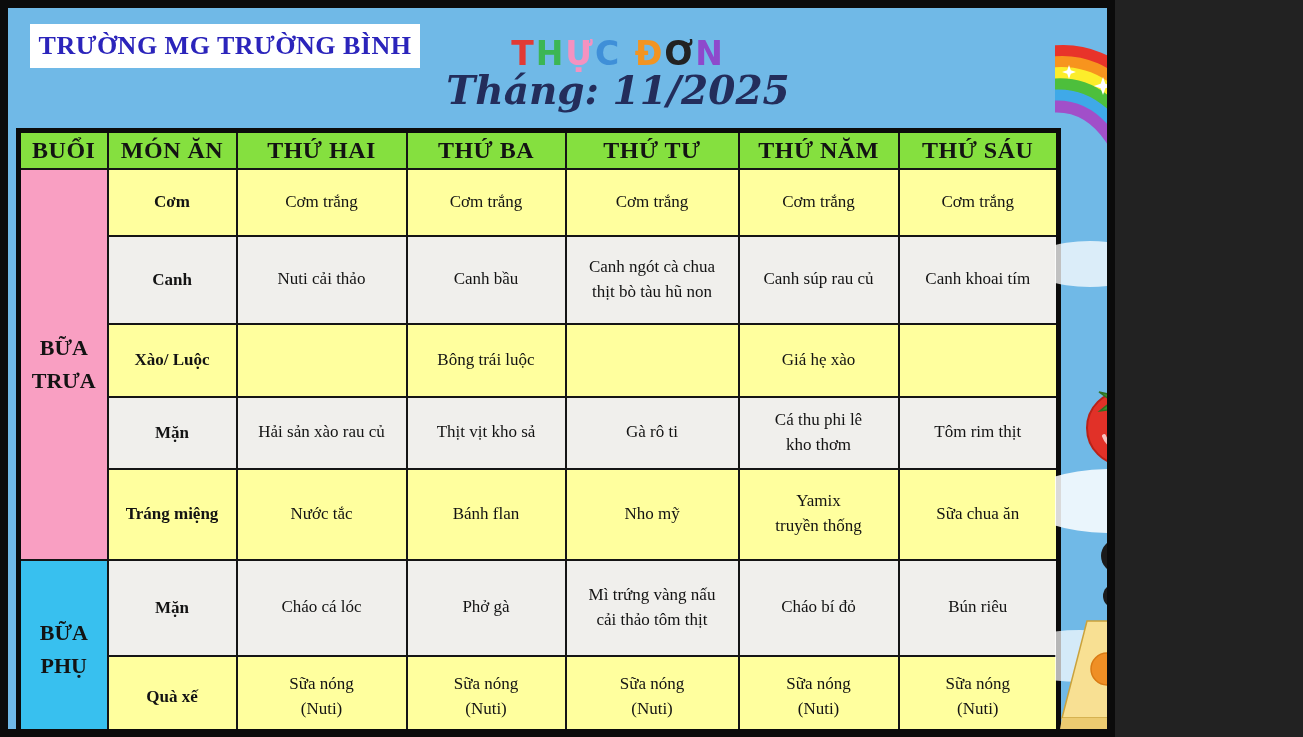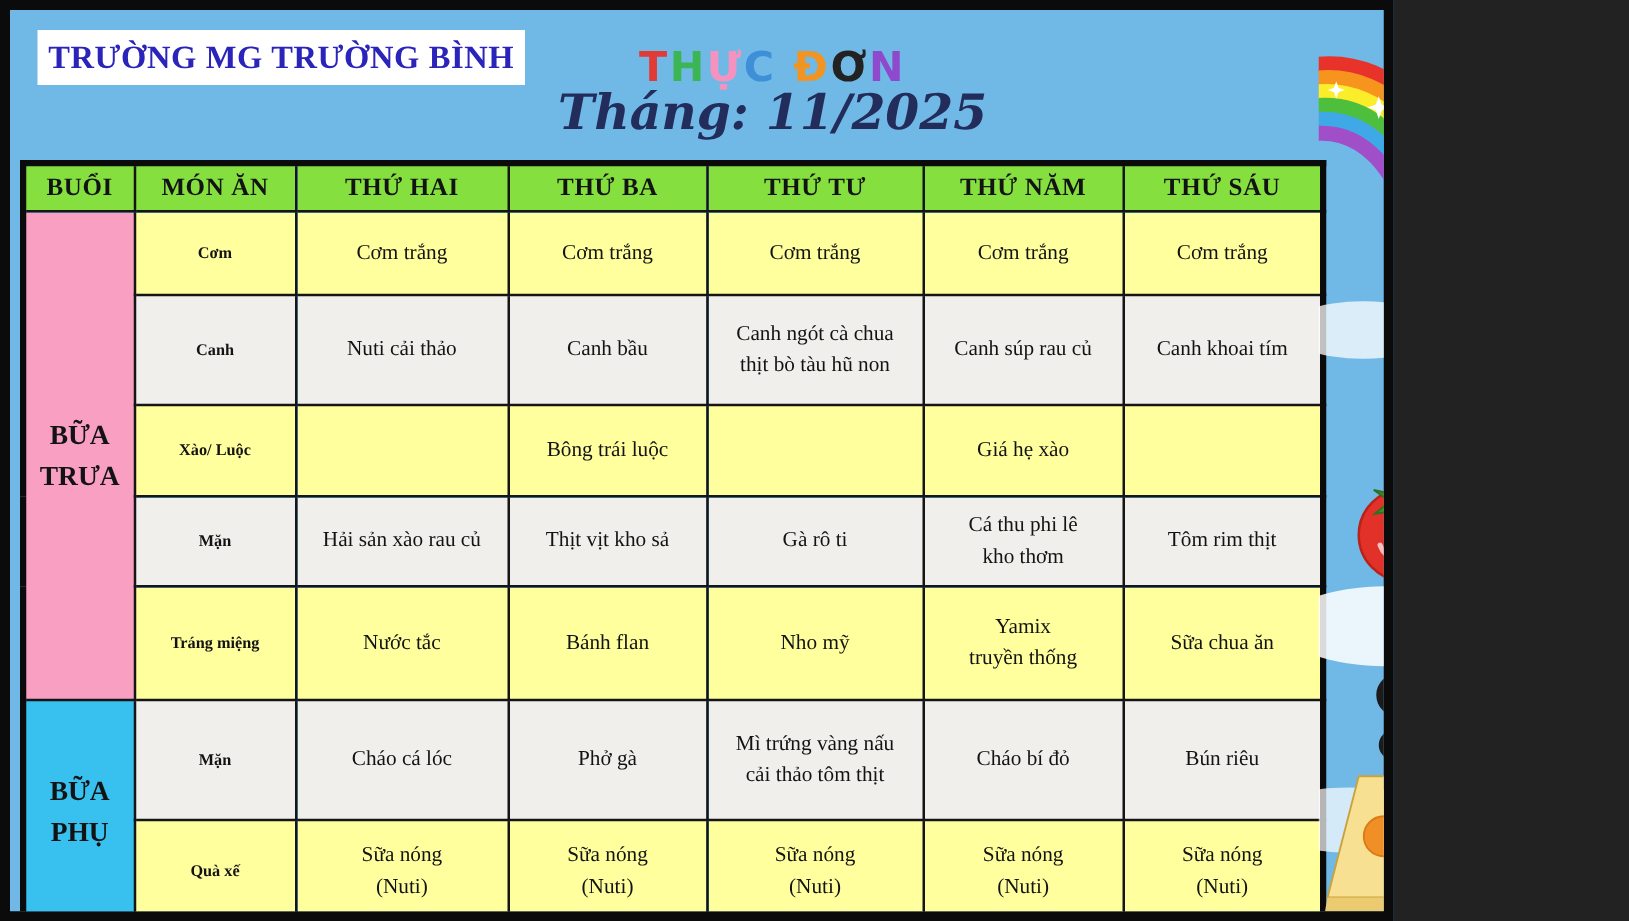--- a/index.html
+++ b/index.html
@@ -30,26 +30,26 @@
   #menu-table{
     position:absolute;left:8px;top:120px;width:1040px;height:609px;
     border-collapse:collapse;table-layout:fixed;
   }
   #menu-table th,#menu-table td{
     border:2px solid #151515;padding:2px 5px;text-align:center;vertical-align:middle;
     color:#131313;white-space:pre-line;overflow:hidden;
   }
   #menu-table{border:5px solid #0b0b0b;}
   #menu-table th{
-    background:#85e03f;font-size:20px;font-weight:bold;letter-spacing:.5px;
+    background:#85e03f;font-size:24px;font-weight:bold;letter-spacing:.5px;
   }
   .section-cell{font-size:22px;font-weight:bold;line-height:1.5;}
   .sec-lunch{background:#f99fc2;}
   .sec-snack{background:#38c0ef;}
-  .label-cell{font-weight:bold;font-size:13px;}
+  .label-cell{font-weight:bold;font-size:17px;}
   .cell{font-size:17px;line-height:1.45;}
   .bg-yellow{background:#ffff9e;}
   .bg-white{background:#f0efec;}
   .top-label{vertical-align:top;padding-top:6px;}
   tr.section-start td{border-top:5px solid #000;}
   
   #decor{position:absolute;left:1047px;top:8px;width:248px;height:721px;}
 </style>
 </head>
 <body>

